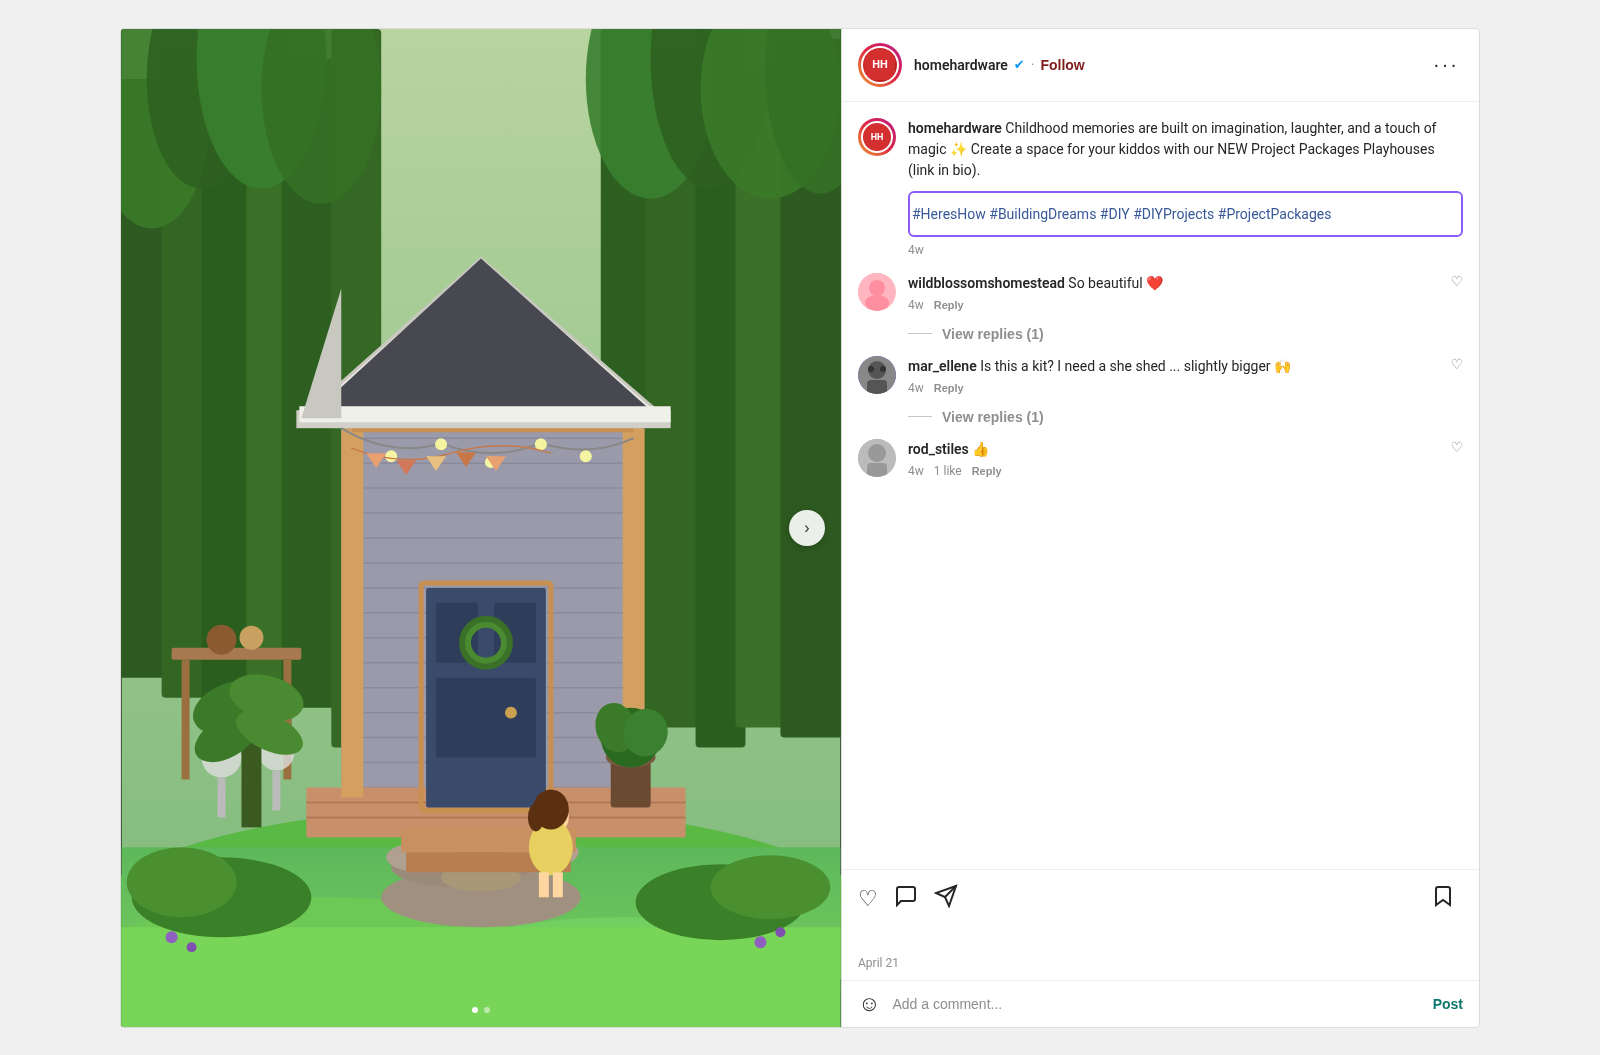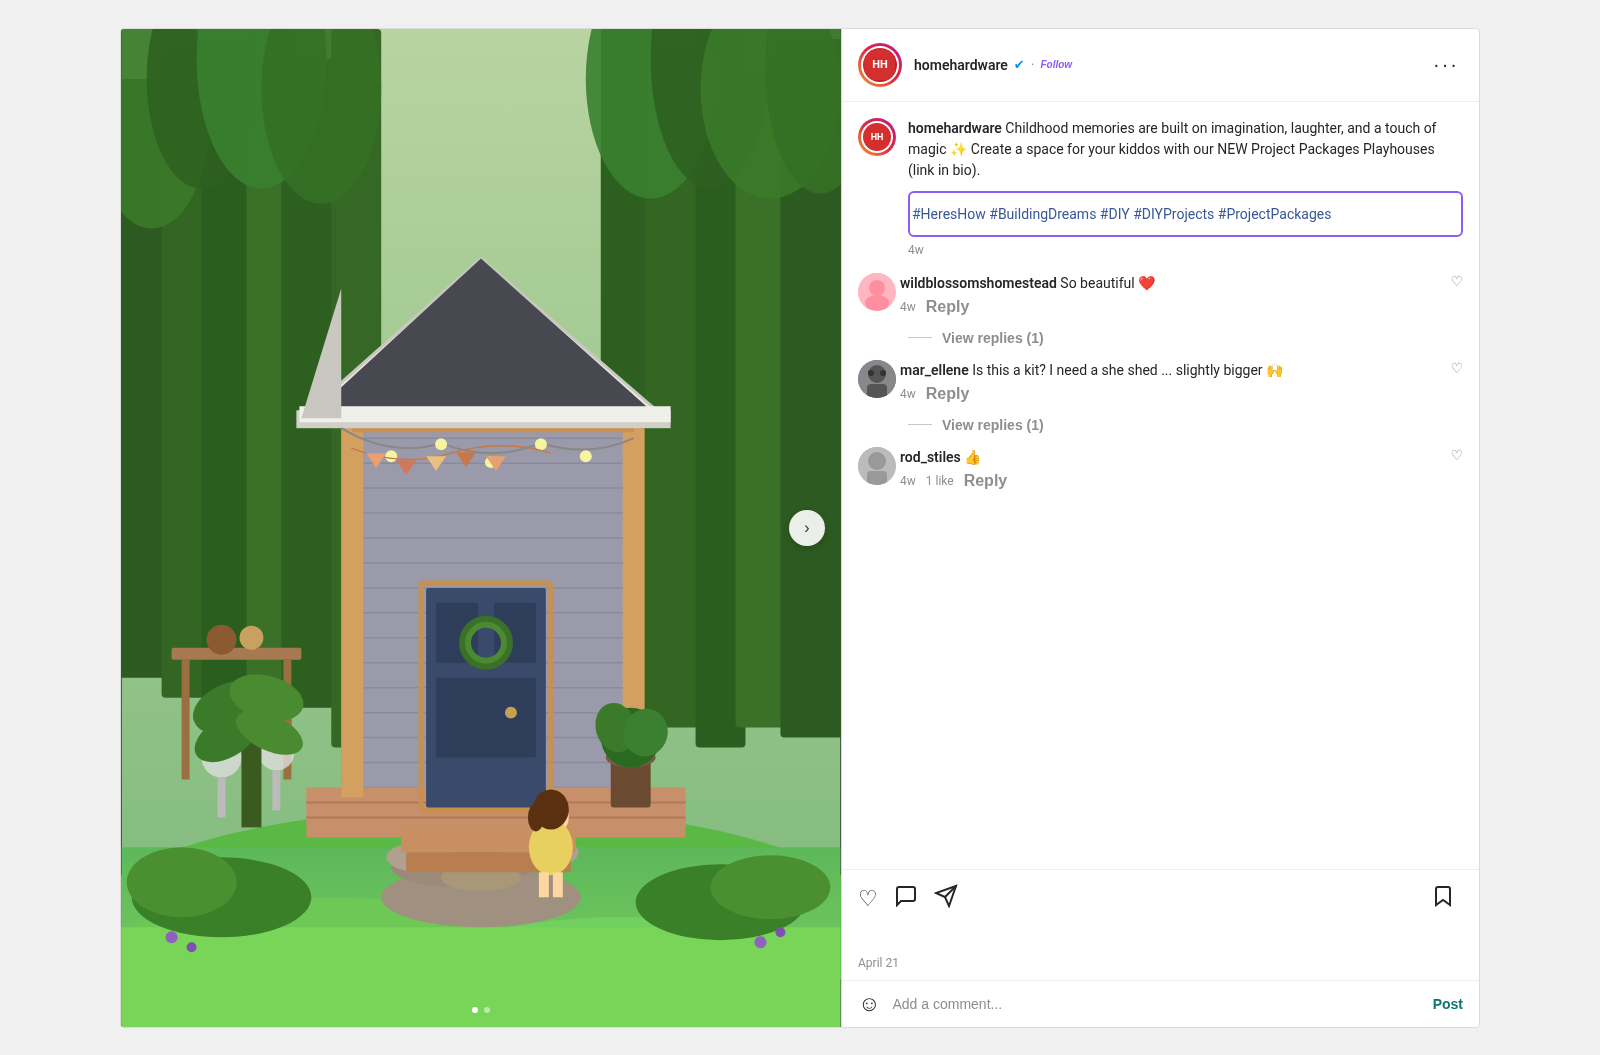--- a/index.html
+++ b/index.html
@@ -137,25 +137,24 @@
       color: #0095f6;
       font-size: 13px;
     }
     .dot-separator {
       color: #8e8e8e;
       font-size: 14px;
     }
     .follow-btn {
       background: none;
       border: none;
-      color: #8b5cf6;
-      font-size: 10px;
+      color: #7f1d1d;
+      font-size: 14px;
       font-weight: 600;
       cursor: pointer;
-      font-style: italic;
     }
     .header-subtitle {
       font-size: 12px;
       color: #8e8e8e;
       margin-top: 1px;
     }
     .more-btn {
       background: none;
       border: none;
       font-size: 20px;
@@ -222,21 +221,21 @@
     }
     .caption-time {
       font-size: 12px;
       color: #8e8e8e;
       margin-top: 6px;
       display: block;
     }
     
     .comment-item {
       display: flex;
-      gap: 4px;
+      gap: 12px;
       margin-bottom: 14px;
       align-items: flex-start;
     }
     .comment-avatar {
       width: 38px;
       height: 38px;
       border-radius: 50%;
       overflow: hidden;
       flex-shrink: 0;
       background: #ddd;
@@ -278,21 +277,21 @@
       margin-top: 4px;
       align-items: center;
     }
     .comment-time {
       font-size: 12px;
       color: #8e8e8e;
     }
     .comment-reply-btn {
       background: none;
       border: none;
-      font-size: 16px;
+      font-size: 11px;
       font-weight: 600;
       color: #8e8e8e;
       cursor: pointer;
     }
     .comment-like-btn {
       background: none;
       border: none;
       cursor: pointer;
       margin-left: auto;
       margin-right: 0;

